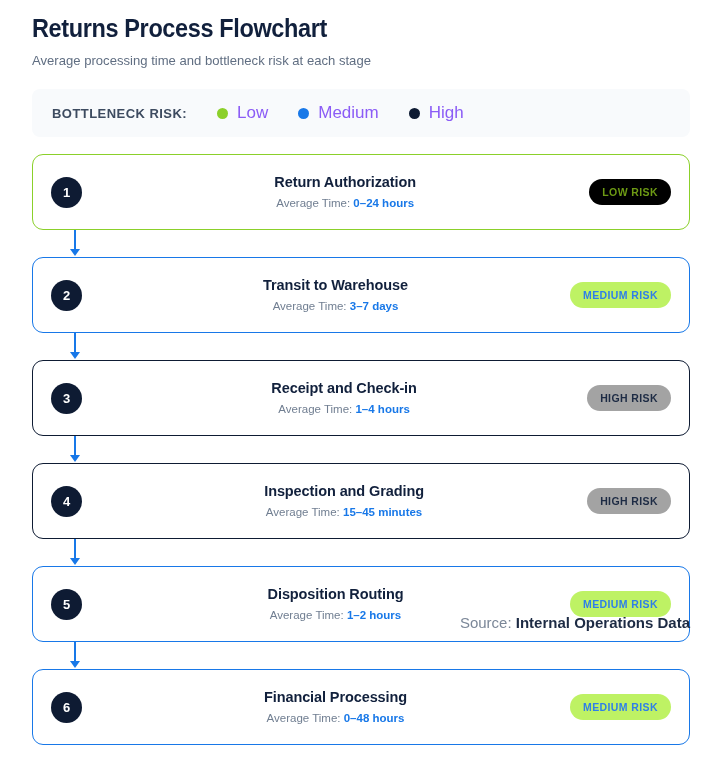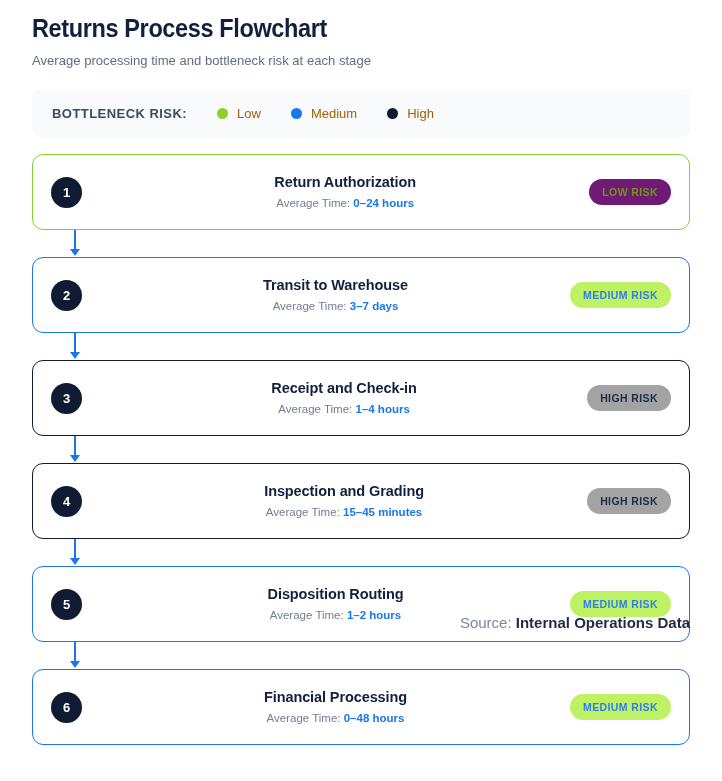--- a/index.html
+++ b/index.html
@@ -68,22 +68,22 @@
     align-items: center;
     margin-right: 30px;
   }
   .legend-dot {
     width: 11px;
     height: 11px;
     border-radius: 50%;
     margin-right: 9px;
   }
   .legend-label {
-    font-size: 13px;
-    color: #a16207;
+    font-size: 17px;
+    color: #8b5cf6;
     white-space: nowrap;
   }
 
   
   .steps { margin-top: 17px; }
   .step-wrap { position: relative; }
 
   .connector {
     position: relative;
     height: 27px;
@@ -164,21 +164,21 @@
 
   .risk-pill {
     flex: 0 0 auto;
     font-size: 10.5px;
     font-weight: bold;
     letter-spacing: 0.4px;
     padding: 7px 13px;
     border-radius: 999px;
     white-space: nowrap;
   }
-  .pill-low    { background: #701a75; color: #6d9a14; }
+  .pill-low    { background: #000000; color: #6d9a14; }
   .pill-medium { background: #bef264; color: #2f7fe8; }
   .pill-high   { background: #a3a3a3; color: #1d2b44; }
 
   
   .footer {
     position: absolute;
     right: 32px;
     bottom: 22px;
     font-size: 15px;
     color: #7b8798;

